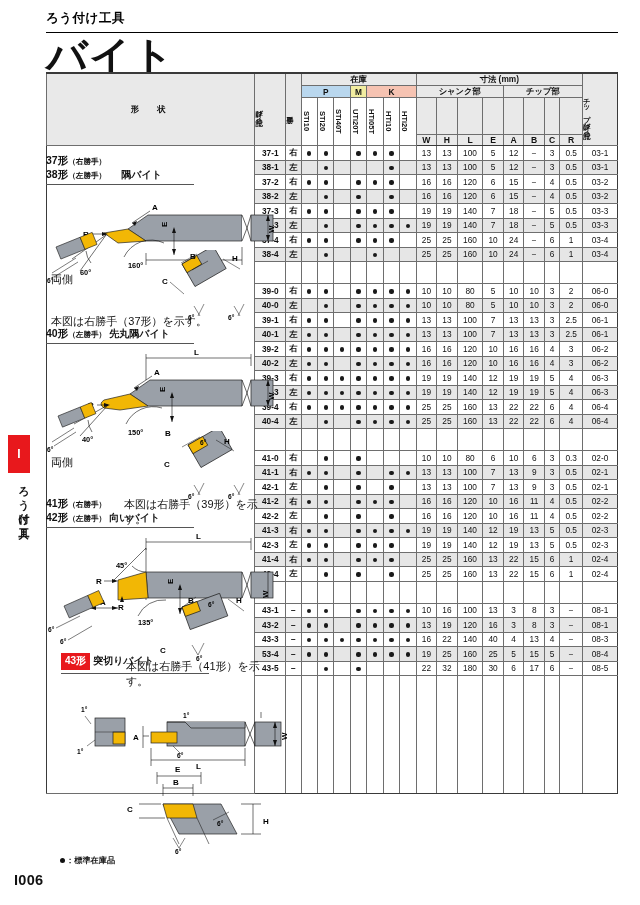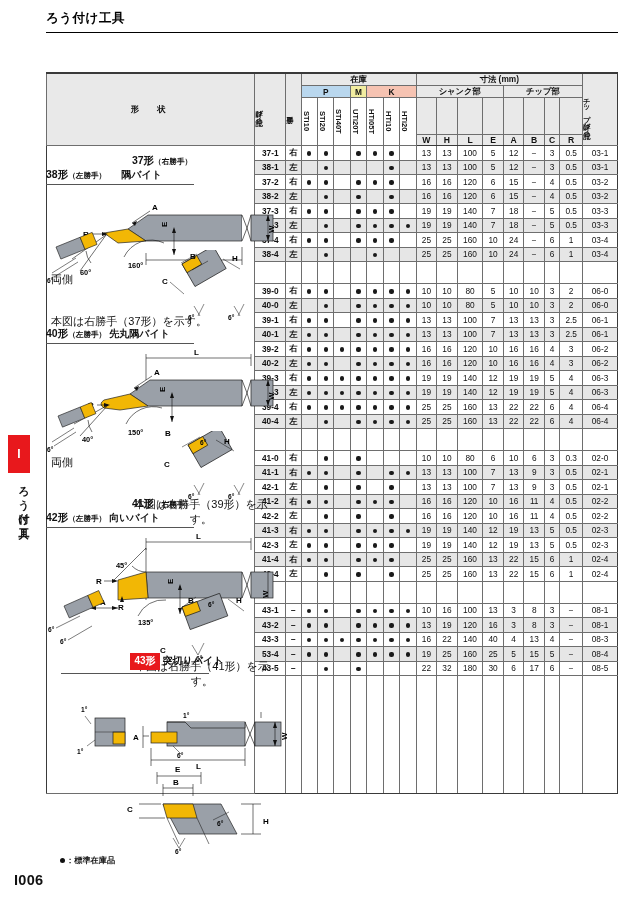--- a/index.html
+++ b/index.html
@@ -76,21 +76,21 @@
   td.chip { font-size:8.2px; }
 
   
   tr.sp td { height:22px; }
   tr.sp-tail td { height:118px; }
 
   
   td.shapebox { position:relative; vertical-align:top; background:#fff; }
 
   
-  .draw-layer { position:absolute; left:46px; top:72px; width:232px; height:740px; pointer-events:none;text-align:center; }
+  .draw-layer { position:absolute; left:46px; top:72px; width:232px; height:740px; pointer-events:none; }
   .blk { position:absolute; left:0; width:232px; }
   .blk-title { font-size:10px; font-weight:bold; line-height:1.28; }
   .blk-title .form { font-size:10.5px; }
   .blk-title .sub  { font-size:7.6px; }
   .blk-title .nm   { font-size:10px; }
   .title-rule { border-bottom:0.9px solid #555; margin-top:2px; width:148px; }
   .note { font-size:11px; font-weight:normal; }
 
   .redtag { display:inline-block; background:#e8181c; color:#fff;
             font-size:10px; font-weight:bold; padding:1.5px 4px 2px 4px; }
@@ -103,20 +103,21 @@
   #legend .ld { display:inline-block; width:5px; height:5px; border-radius:50%;
                 background:#111; vertical-align:middle; margin-right:1px; }
   #folio { position:absolute; left:14px; top:872px; font-size:14.5px; font-weight:bold; letter-spacing:.3px; }
 </style>
 </head>
 <body>
 
 <div id="page-head">
   <div id="cat-label">ろう付け工具</div>
   <div id="cat-rule"></div>
+  <div id="big-title">バイト</div>
 </div>
 
 <div id="side-tab">
   <span id="side-tab-letter">I</span>
 </div>
 <div id="side-tab-text">ろう付け工具</div>
 
 <div id="tbl-wrap">
   <table class="maint">
     <colgroup>

